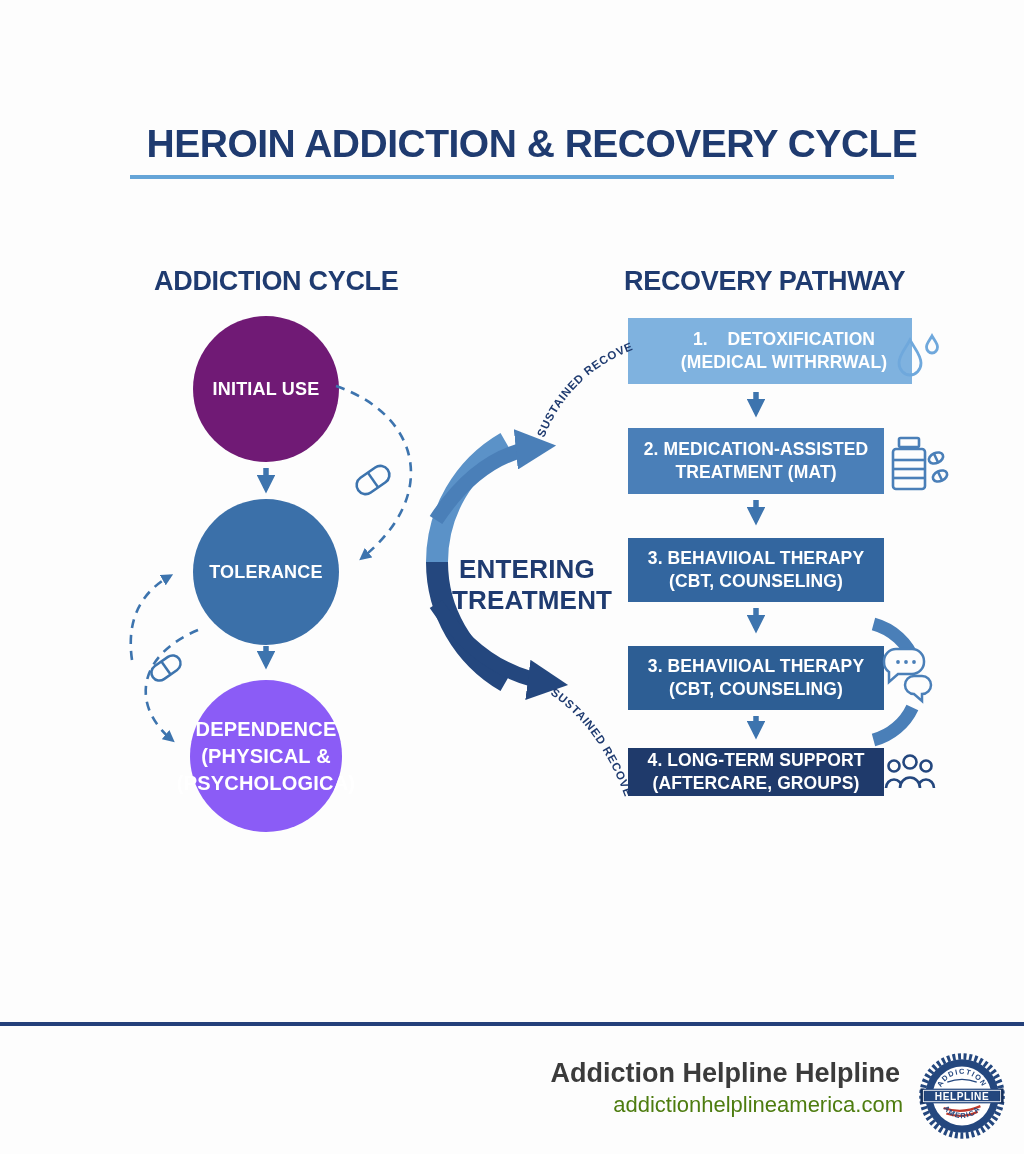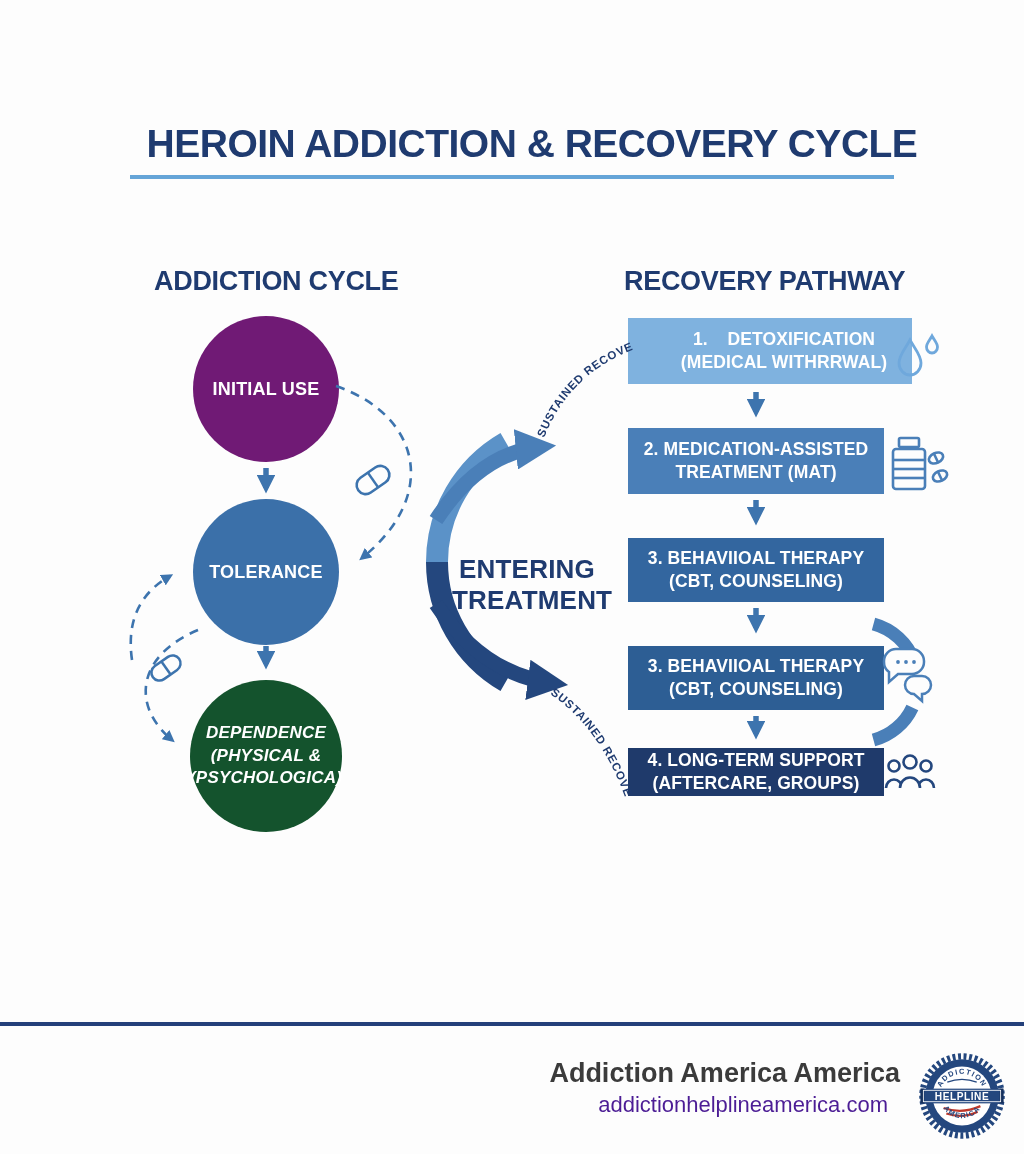--- a/index.html
+++ b/index.html
@@ -23,21 +23,21 @@
   .heading-left{left:154px;top:266px;}
   .heading-right{left:624px;top:266px;}
   
   .stage-circle{
     position:absolute;border-radius:50%;display:flex;flex-direction:column;
     align-items:center;justify-content:center;text-align:center;
     color:#ffffff;font-weight:700;font-size:18px;letter-spacing:0.2px;line-height:1.35;
   }
   .circle-1{left:193px;top:316px;width:146px;height:146px;background:#701a75;}
   .circle-2{left:193px;top:499px;width:146px;height:146px;background:#3B70A9;}
-  .circle-3{left:190px;top:680px;width:152px;height:152px;background:#14532d;font-size:17px;font-style:italic;}
+  .circle-3{left:190px;top:680px;width:152px;height:152px;background:#8b5cf6;font-size:20px;}
   
   .step-box{
     position:absolute;left:628px;width:256px;display:flex;flex-direction:column;
     align-items:center;justify-content:center;text-align:center;
     color:#ffffff;font-weight:700;font-size:17.5px;line-height:1.3;letter-spacing:0.1px;
   }
   .step-line{white-space:pre;}
   .box-1{top:318px;height:66px;background:#7FB2DF;padding-left:28px;}
   .box-2{top:428px;height:66px;background:#4A7FB8;}
   .box-3{top:538px;height:64px;background:#33669F;}
@@ -52,21 +52,21 @@
   
   .overlay{position:absolute;left:0;top:0;width:1024px;height:1154px;pointer-events:none;}
   .curve-text{font-family:"Liberation Sans",sans-serif;font-size:11.5px;font-weight:700;
     fill:#1F3B70;letter-spacing:0.8px;}
   
   .footer-divider{position:absolute;left:0;top:1022px;width:1024px;height:4px;background:#24407A;}
   .brand-name{
     position:absolute;right:124px;top:1058px;font-size:27px;font-weight:700;color:#3b3b3b;
   }
   .brand-website{
-    position:absolute;right:136px;top:1092px;font-size:22px;color:#4c1d95;
+    position:absolute;right:121px;top:1092px;font-size:22px;color:#4d7c0f;
   }
   .brand-badge{position:absolute;left:916px;top:1050px;width:92px;height:92px;}
   .badge-arc-text{font-family:"Liberation Sans",sans-serif;font-size:8px;font-weight:700;
     fill:#24477E;letter-spacing:1.4px;}
   .badge-center-text{font-family:"Liberation Sans",sans-serif;font-size:11px;font-weight:700;
     fill:#ffffff;letter-spacing:0.6px;}
 </style>
 </head>
 <body>
 
@@ -201,21 +201,21 @@
       <circle cx="894" cy="766" r="5.5"></circle>
       <path d="M886,788 a8,8.5 0 0 1 16,0"></path>
       <circle cx="926" cy="766" r="5.5"></circle>
       <path d="M918,788 a8,8.5 0 0 1 16,0"></path>
       <circle cx="910" cy="762" r="6.5"></circle>
       <path d="M900,788 a10,10.5 0 0 1 20,0"></path>
     </g>
   </svg>
 
   <div class="footer-divider"></div>
-  <div class="brand-name">Addiction America America</div>
+  <div class="brand-name">Addiction Helpline Helpline</div>
   <div class="brand-website">addictionhelplineamerica.com</div>
 
   <svg class="brand-badge" viewBox="-50 -50 100 100" xmlns="http://www.w3.org/2000/svg">
     <circle r="43" fill="none" stroke="#24477E" stroke-width="7" stroke-dasharray="3.2 2.8"></circle>
     <circle r="40" fill="#24477E"></circle>
     <circle r="32" fill="#ffffff"></circle>
     <path d="M-16,-15 Q0,-21 16,-15" fill="none" stroke="#24477E" stroke-width="1.4"></path>
     <path d="M-20,13 Q0,20 20,11" fill="none" stroke="#C0392B" stroke-width="2.4"></path>
     <path d="M-17,19 Q0,25 17,17" fill="none" stroke="#C0392B" stroke-width="2.4"></path>
     <path id="badgeTop" d="M-23.5,-6.5 A24.5,24.5 0 0 1 23.5,-6.5" fill="none"></path>

